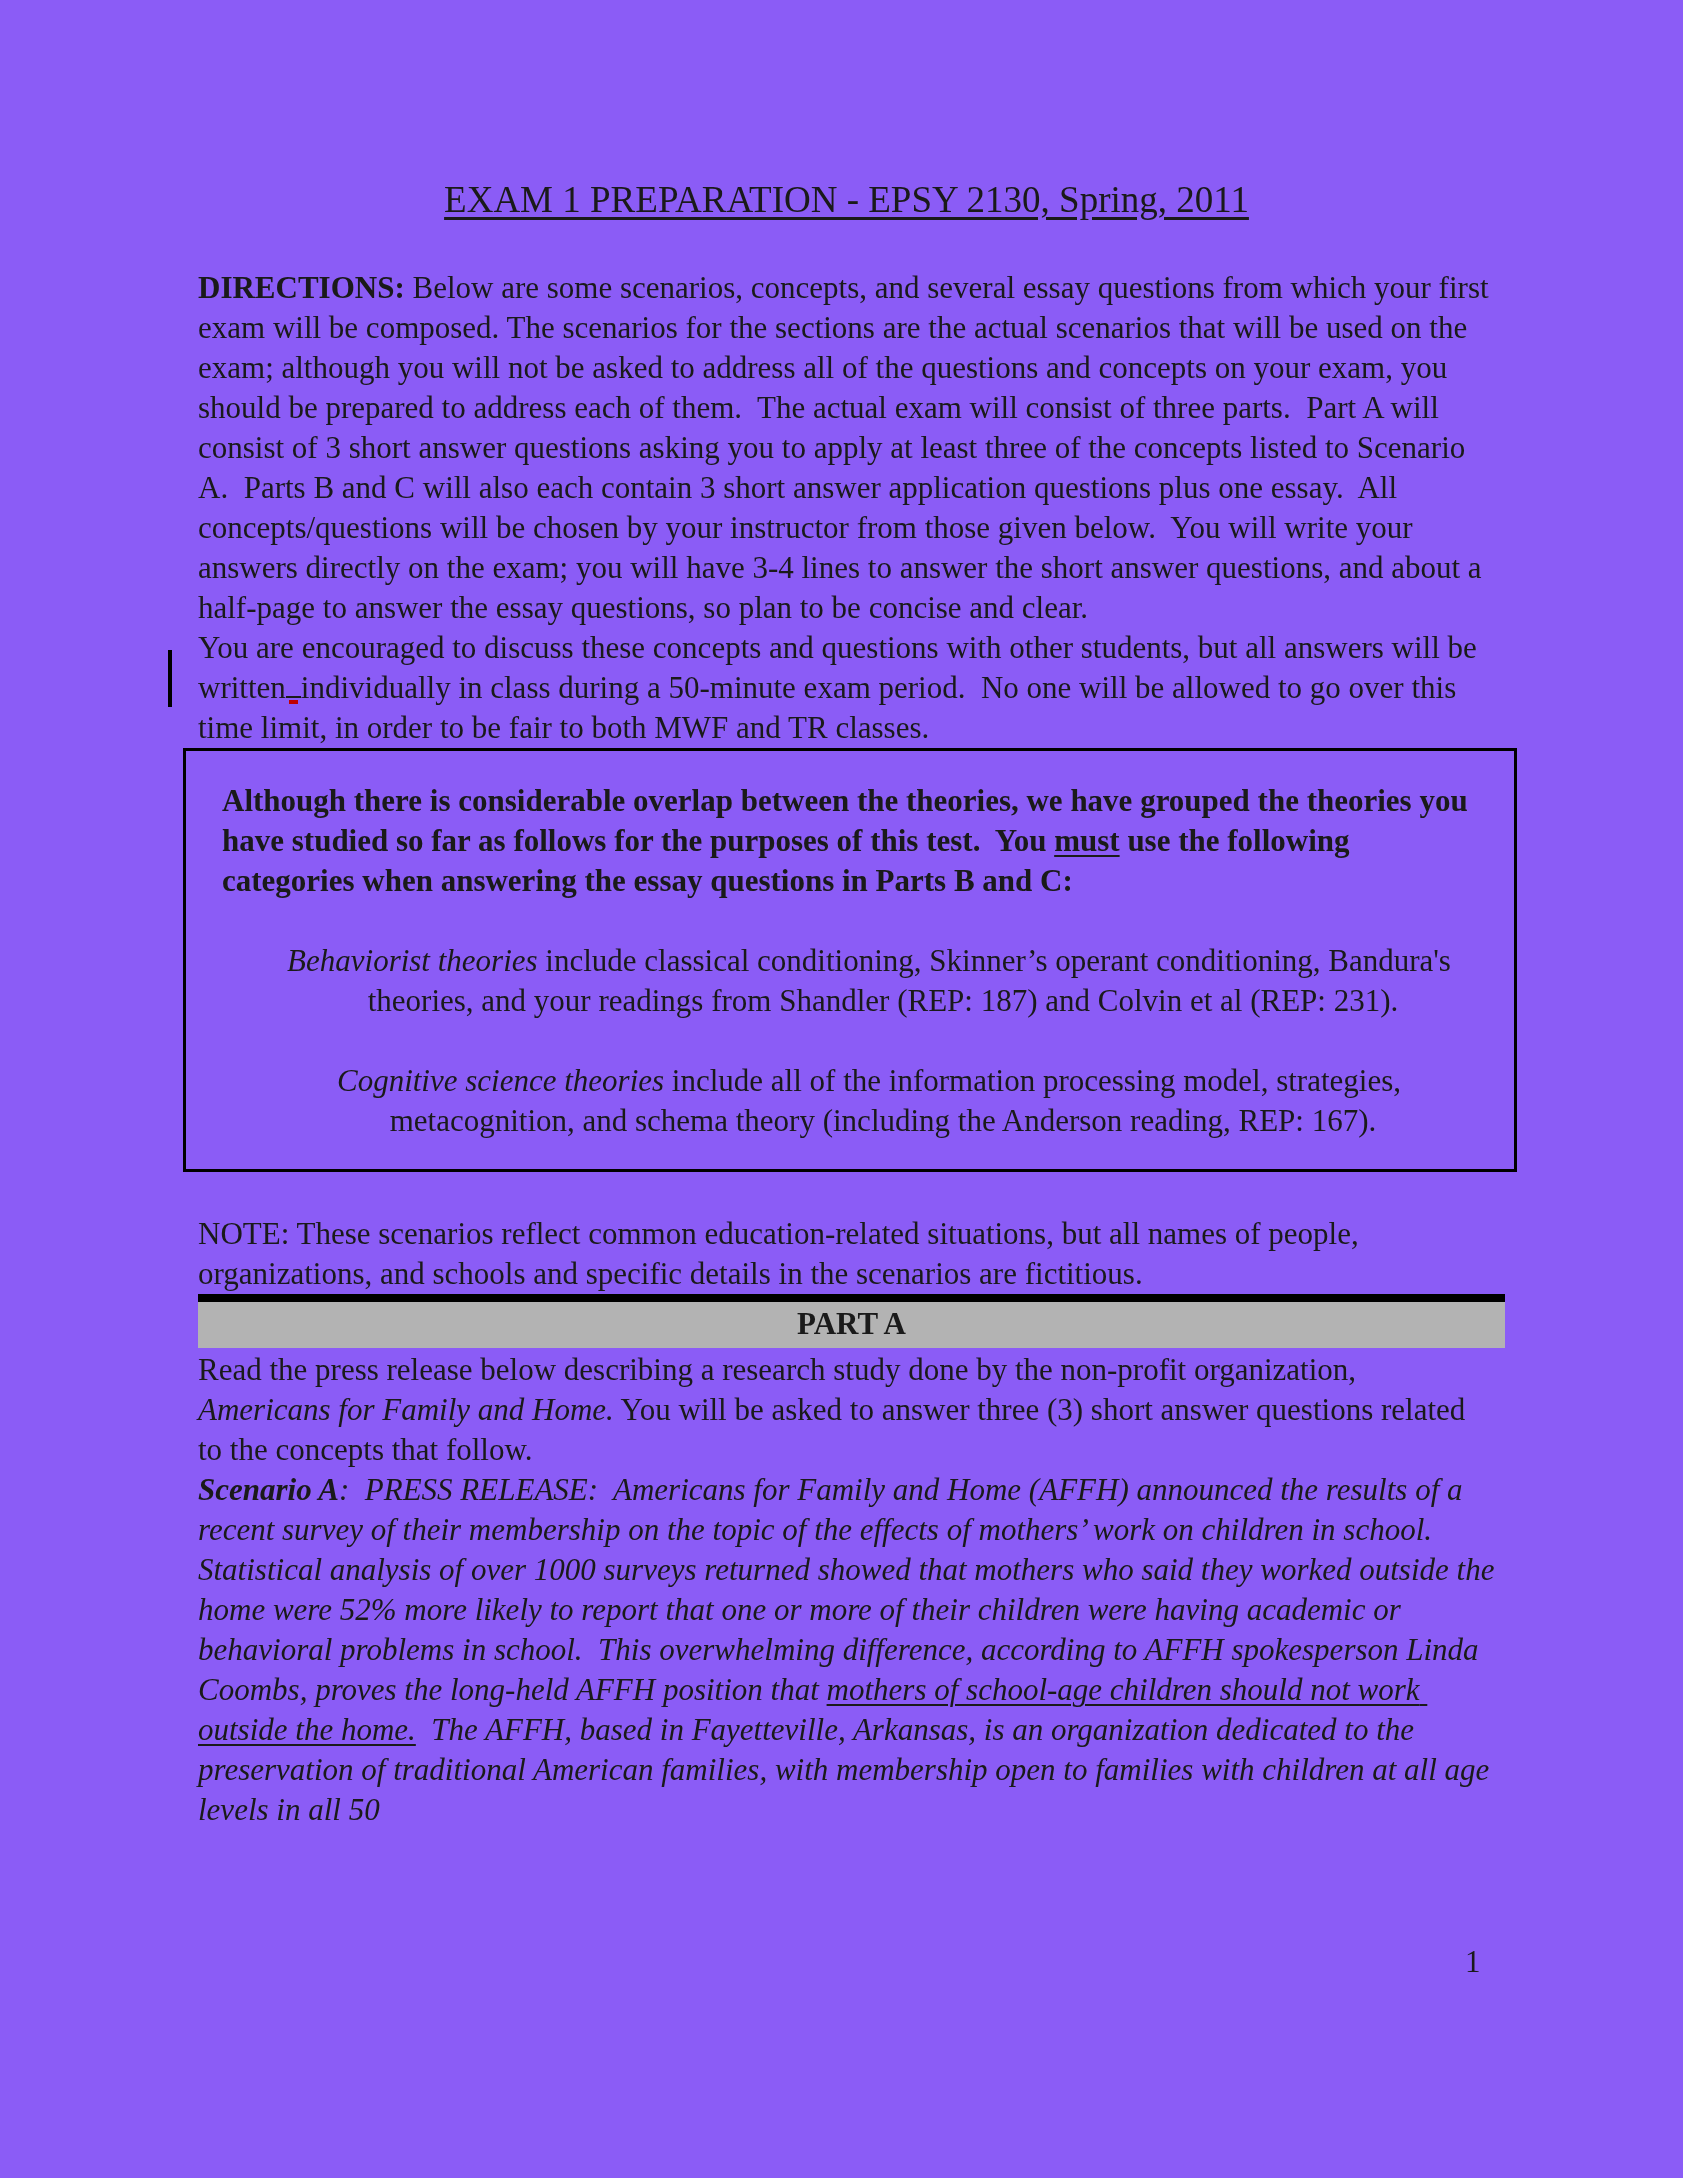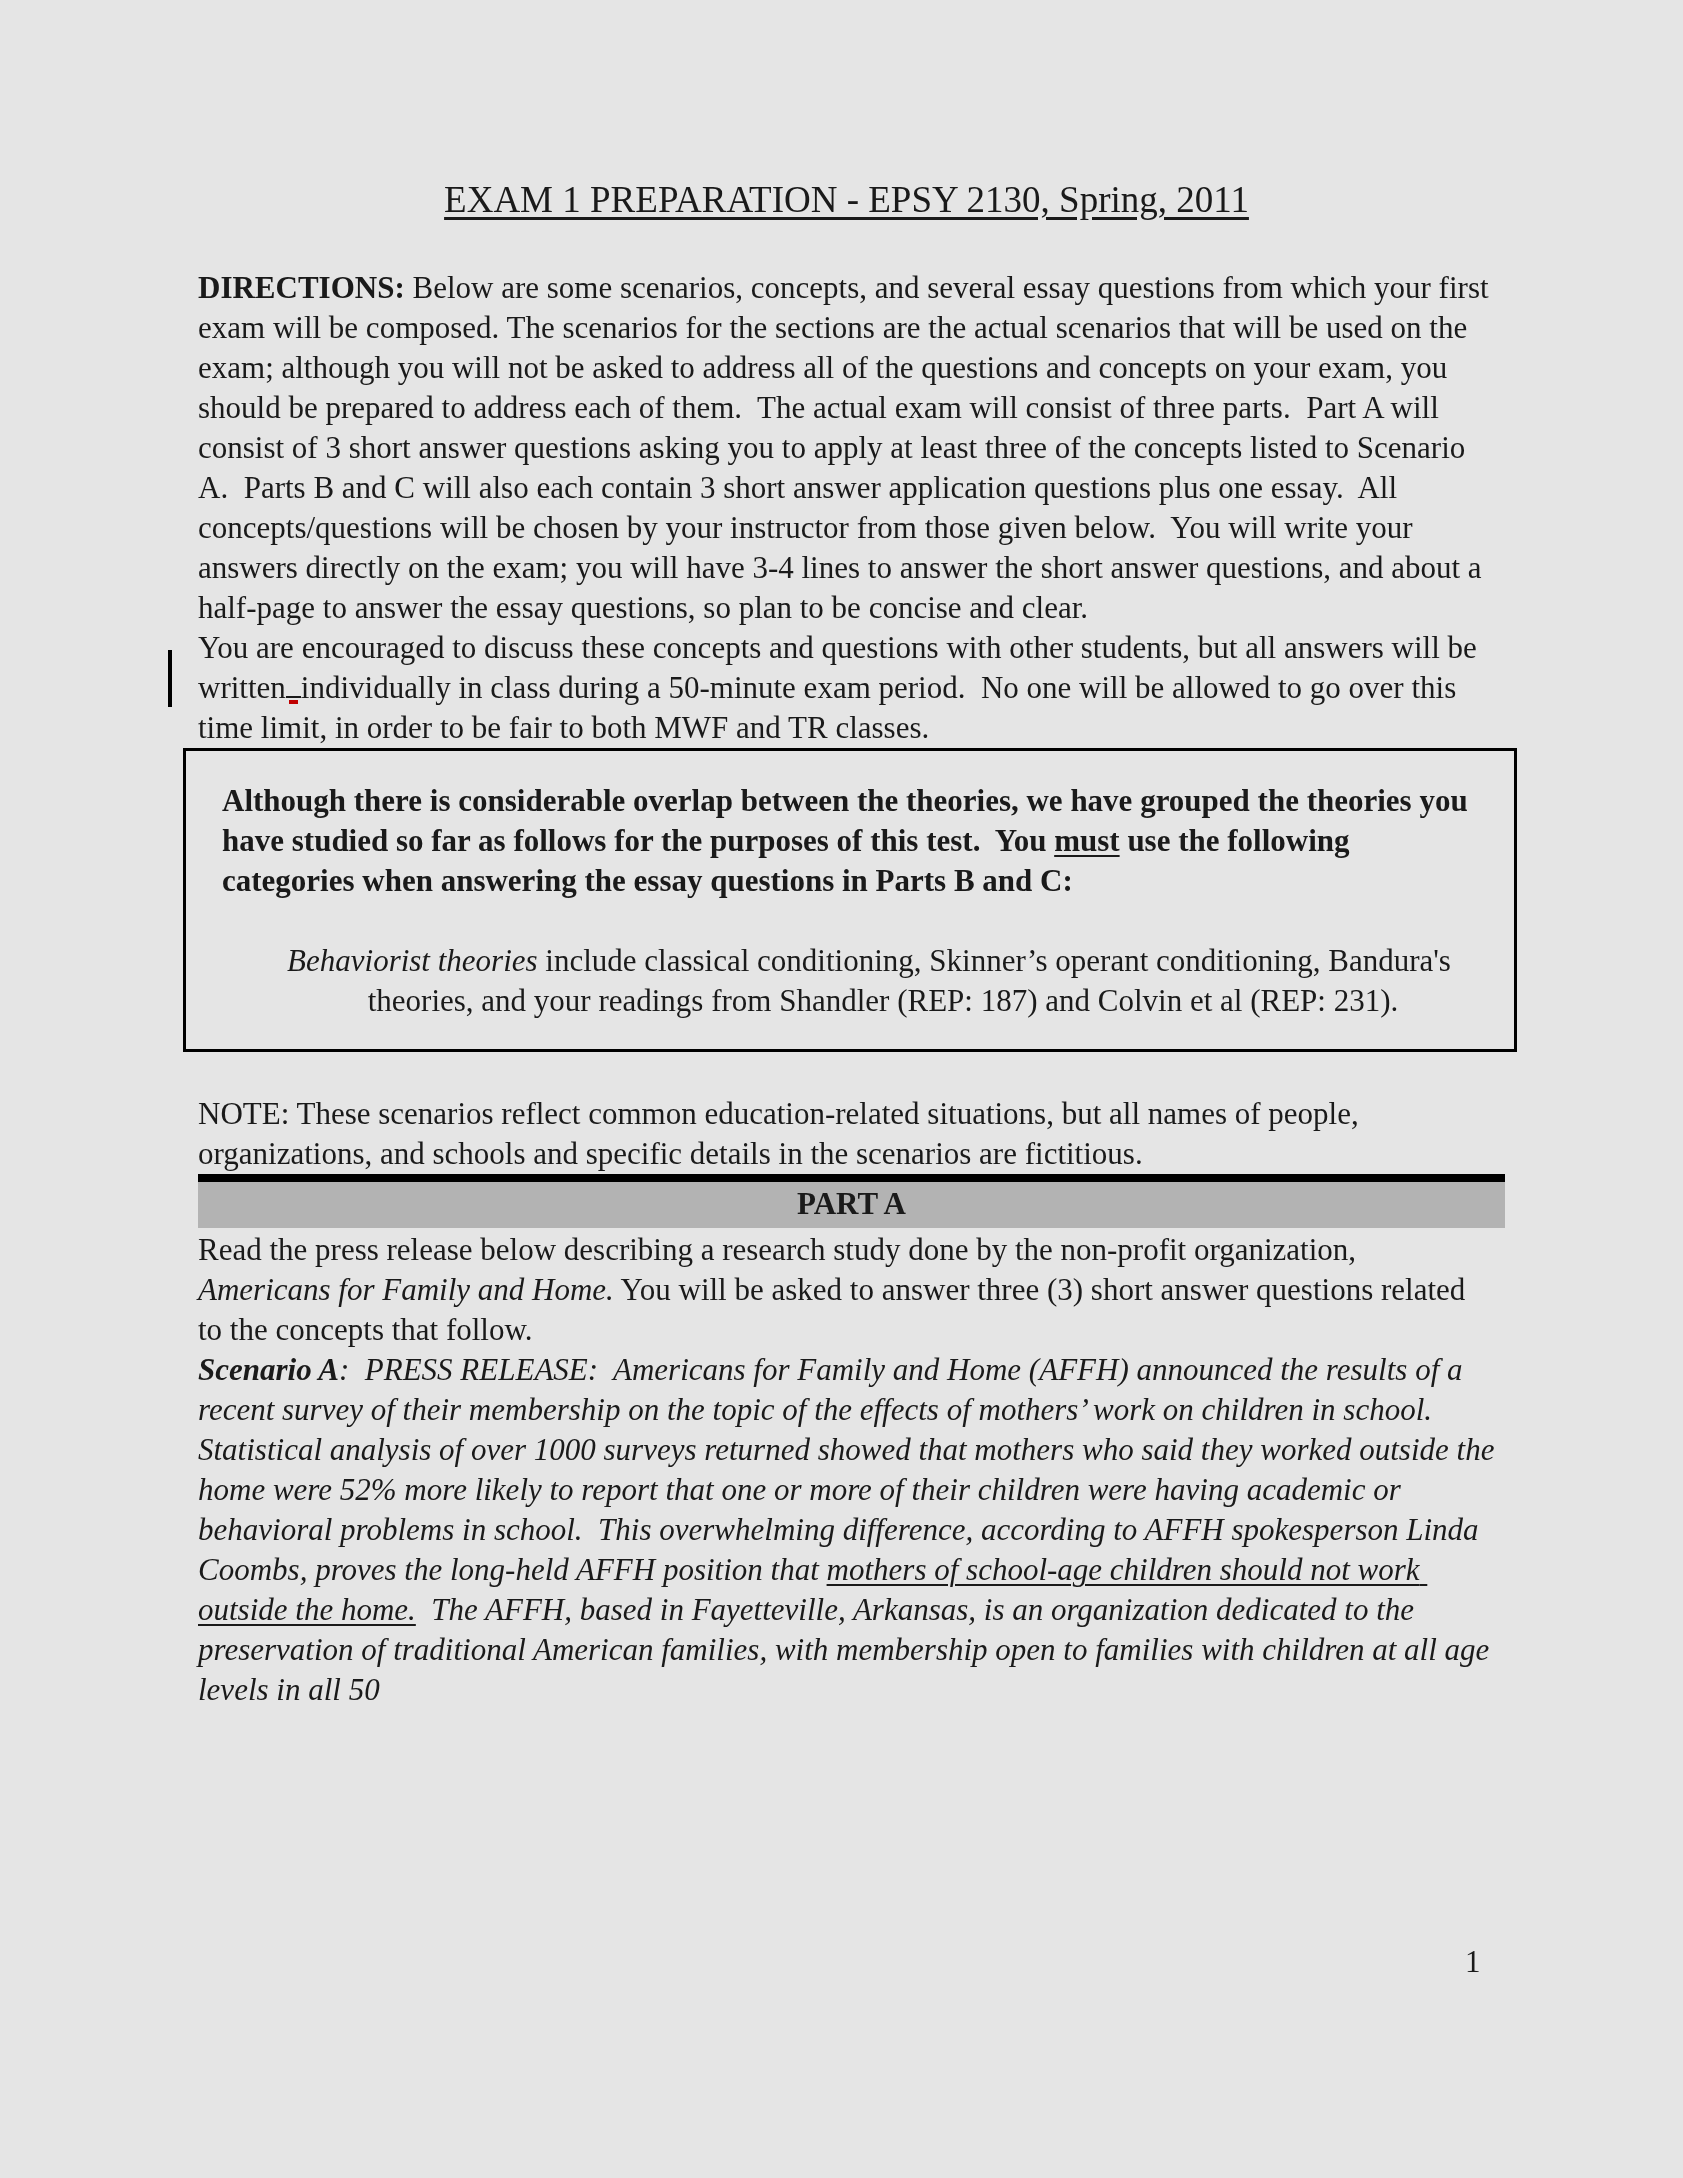--- a/index.html
+++ b/index.html
@@ -1,20 +1,20 @@
 <!DOCTYPE html>
 <html><head>
 <meta charset="utf-8">
 <style>
   html, body { margin: 0; padding: 0; background: #ffffff; }
   .page {
     position: relative;
     width: 1683px;
     height: 2178px;
-    background: #e5e5e5;
+    background: #8b5cf6;
     color: #1a1a1a;
     font-family: "Liberation Serif", "DejaVu Serif", serif;
     font-size: 31px;
     line-height: 40px;
     box-sizing: border-box;
     padding: 178px 188px 0 198px;
     overflow: hidden;
   }
   .title {
     font-size: 37px;
@@ -96,20 +96,21 @@
 
   <h1 class="title">EXAM 1 PREPARATION - EPSY 2130, Spring, 2011</h1>
 
   <p class="para directions-para"><span class="bold">DIRECTIONS:</span><span> Below are some scenarios, concepts, and several essay questions from which your first exam will be composed. The scenarios for the sections are the actual scenarios that will be used on the exam; although you will not be asked to address all of the questions and concepts on your exam, you should be prepared to address each of them.  The actual exam will consist of three parts.  Part A will consist of 3 short answer questions asking you to apply at least three of the concepts listed to Scenario A.  Parts B and C will also each contain 3 short answer application questions plus one essay.  All concepts/questions will be chosen by your instructor from those given below.  You will write your answers directly on the exam; you will have 3-4 lines to answer the short answer questions, and about a half-page to answer the essay questions, so plan to be concise and clear.</span></p>
 
   <p class="para collab-para"><span class="change-bar"></span><span>You are encouraged to discuss these concepts and questions with other students, but all answers will be written</span><span class="tracked-space"></span><span>individually in class during a 50-minute exam period.  No one will be allowed to go over this time limit, in order to be fair to both MWF and TR classes.</span></p>
 
   <div class="grouping-box">
     <p class="para bold intro"><span>Although there is considerable overlap between the theories, we have grouped the theories you have studied so far as follows for the purposes of this test.  You </span><span class="u">must</span><span> use the following categories when answering the essay questions in Parts B and C:</span></p>
     <p class="hang"><span class="italic">Behaviorist theories</span><span> include classical conditioning, Skinner’s operant conditioning, Bandura's theories, and your readings from Shandler (REP: 187) and Colvin et al (REP: 231).</span></p>
+    <p class="hang"><span class="italic">Cognitive science theories</span><span> include all of the information processing model, strategies, metacognition, and schema theory (including the Anderson reading, REP: 167).</span></p>
   </div>
 
   <p class="para note-para">NOTE: These scenarios reflect common education-related situations, but all names of people, organizations, and schools and specific details in the scenarios are fictitious.</p>
 
   <div class="part-banner"><span>PART A</span></div>
 
   <p class="para intro-para"><span>Read the press release below describing a research study done by the non-profit organization, </span><span class="italic">Americans for Family and Home.</span><span> You will be asked to answer three (3) short answer questions related to the concepts that follow.</span></p>
 
   <p class="para scenario-para"><span class="bold">Scenario A</span><span>:  PRESS RELEASE:  Americans for Family and Home (AFFH) announced the results of a recent survey of their membership on the topic of the effects of mothers’ work on children in school.  Statistical analysis of over 1000 surveys returned showed that mothers who said they worked outside the home were 52% more likely to report that one or more of their children were having academic or behavioral problems in school.  This overwhelming difference, according to AFFH spokesperson Linda Coombs, proves the long-held AFFH position that </span><span class="u">mothers of school-age children should not work outside the home.</span><span>  The AFFH, based in Fayetteville, Arkansas, is an organization dedicated to the preservation of traditional American families, with membership open to families with children at all age levels in all 50</span></p>
 

